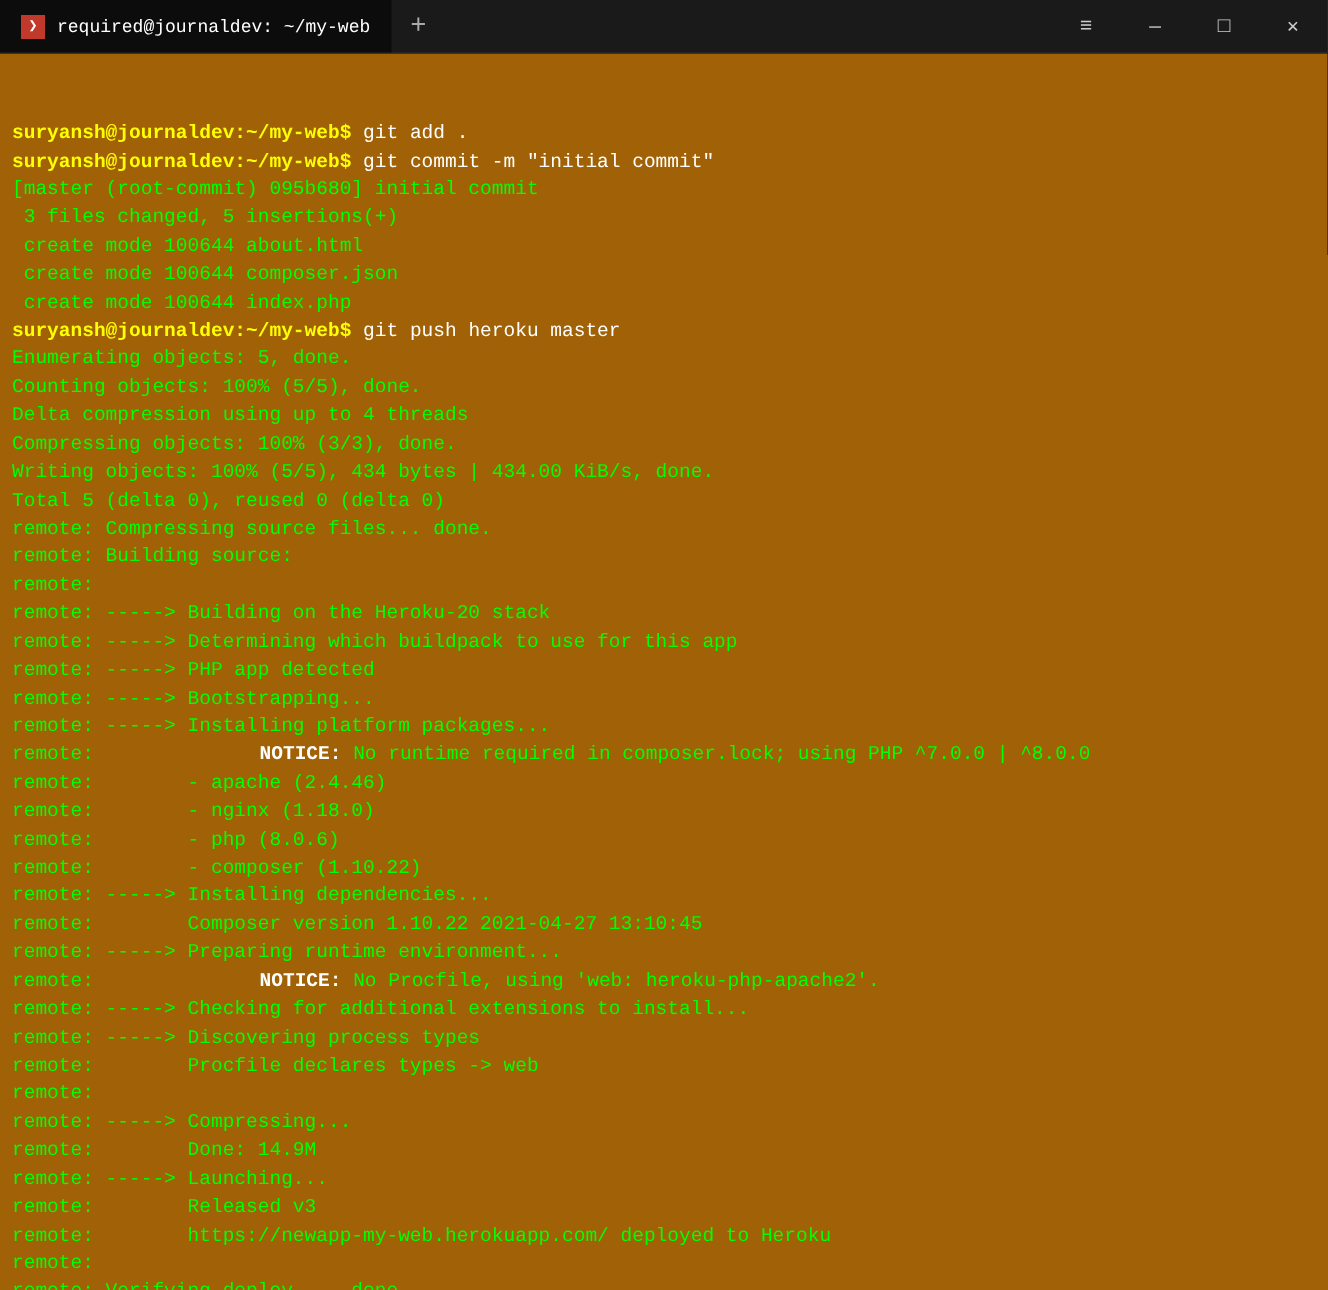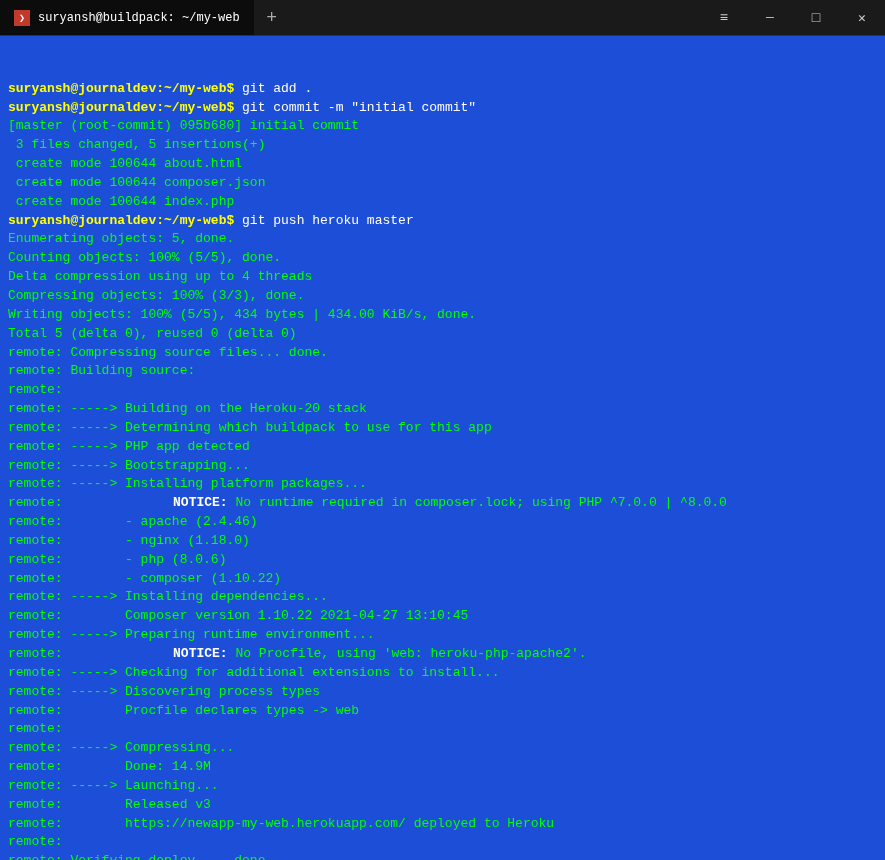--- a/index.html
+++ b/index.html
@@ -87,21 +87,21 @@
       height: 36px;
       display: flex;
       align-items: center;
       justify-content: center;
       color: #ccc;
       font-size: 14px;
       cursor: pointer;
     }
     .terminal-body {
       flex: 1;
-      background: #1d4ed8;
+      background: #a16207;
       color: #00ff00;
       padding: 6px 8px;
       overflow: hidden;
       line-height: 1.45;
       white-space: pre;
       font-size: 13px;
     }
     .prompt { color: #ffff00; font-weight: bold; }
     .cmd { color: #ffffff; }
     .output { color: #00ff00; }
@@ -109,21 +109,21 @@
     @keyframes blink { 0%,100%{opacity:1} 50%{opacity:0} }
   </style>
 </head>
 <body>
 
 <div class="window">
   <div class="titlebar">
     <div class="titlebar-left">
       <div class="tab">
         <div class="tab-icon">❯</div>
-        <span>suryansh@buildpack: ~/my-web</span>
+        <span>required@journaldev: ~/my-web</span>
       </div>
       <div class="tab-new">+</div>
     </div>
     <div class="titlebar-controls">
       <div class="settings-btn">
         <span>≡</span>
       </div>
       <div class="ctrl-btn minimize">
         <span class="minimize-icon"></span>
       </div>

